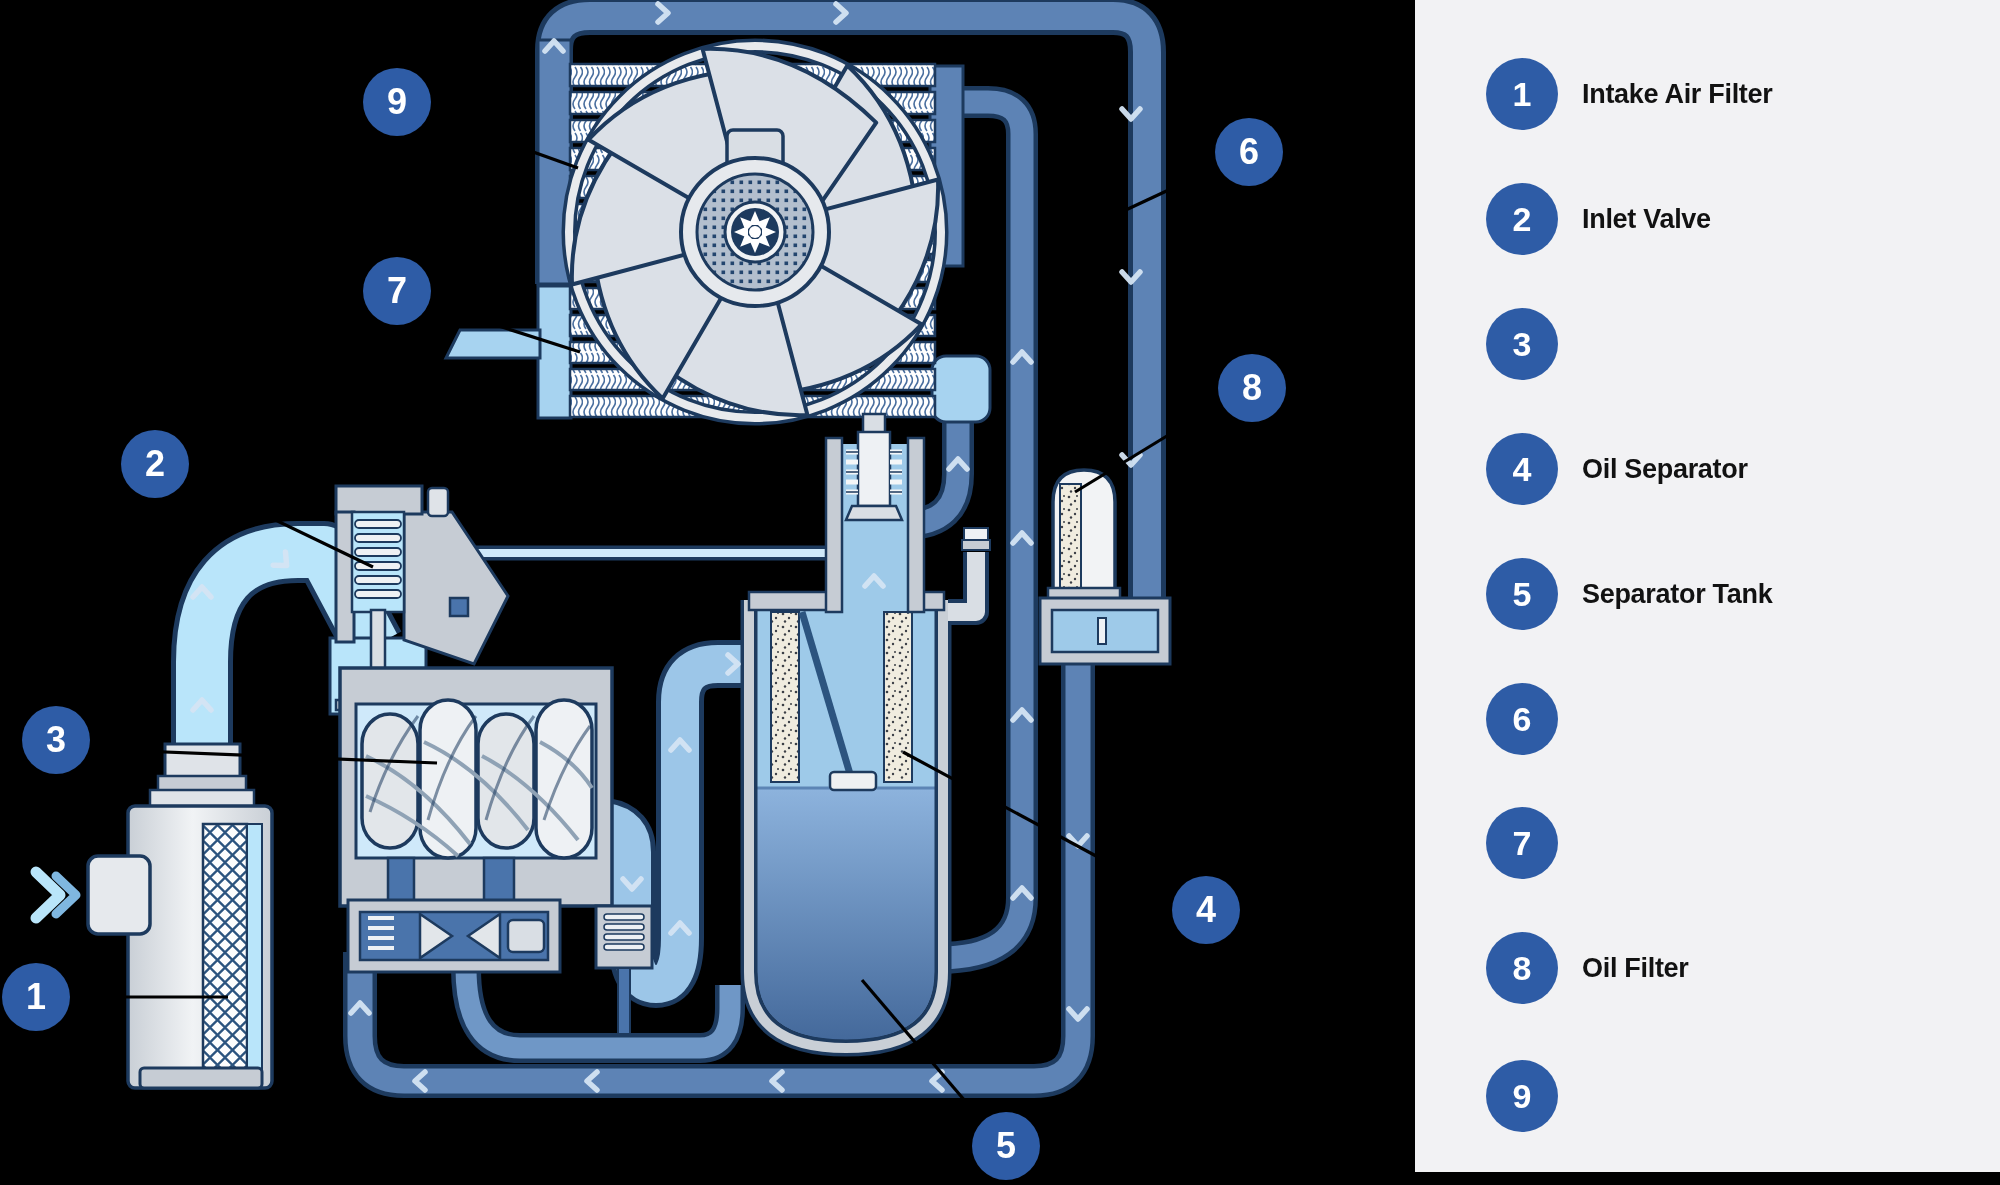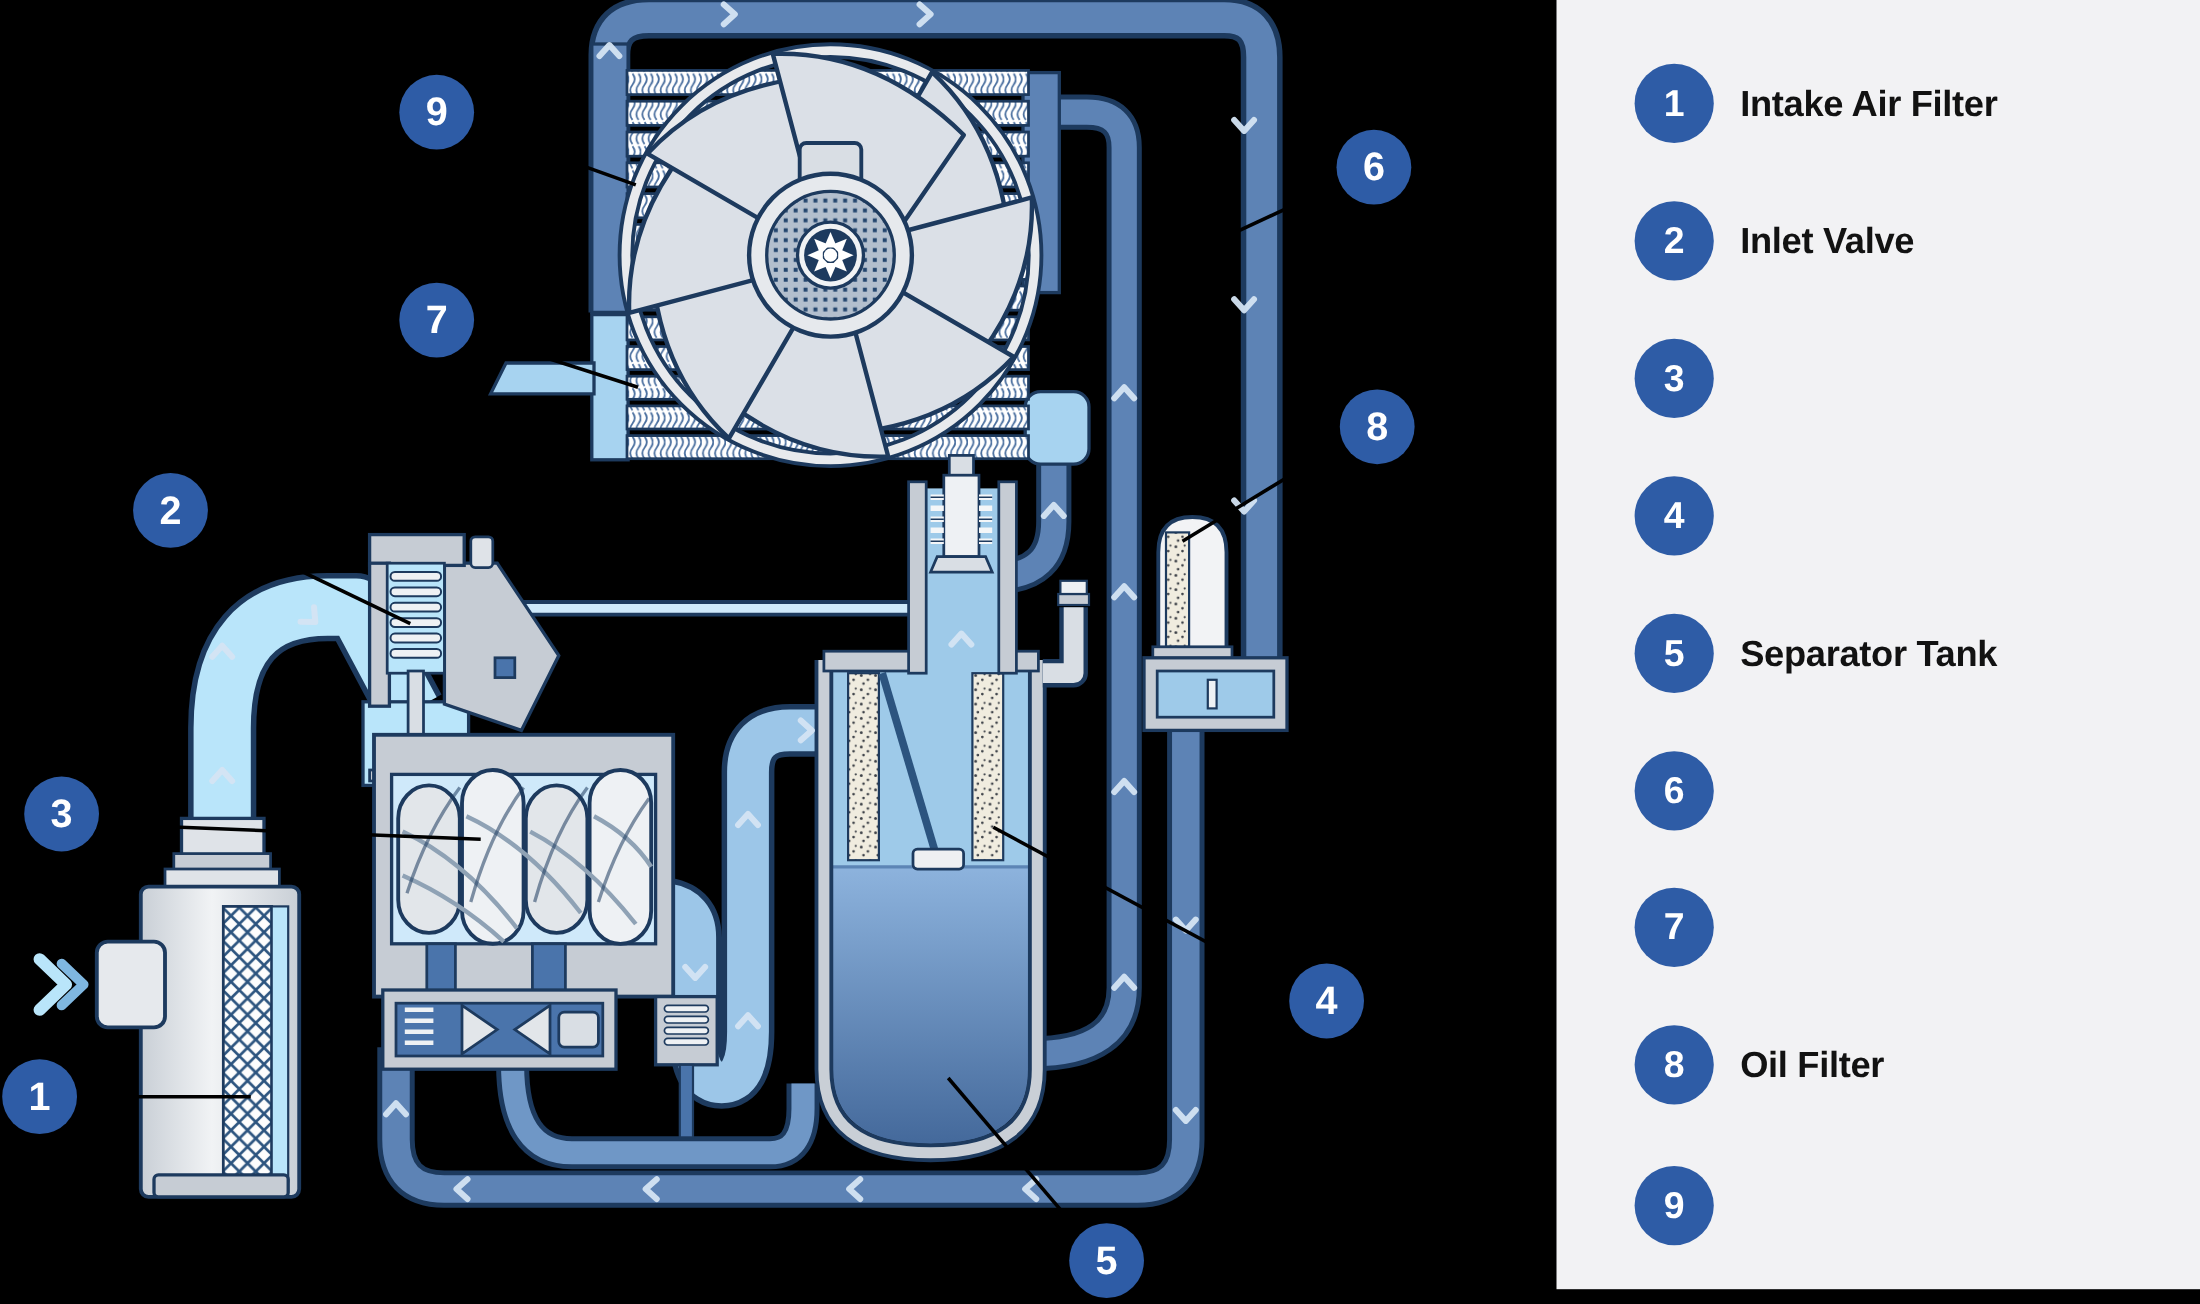--- a/index.html
+++ b/index.html
@@ -5,21 +5,21 @@
   html,body{margin:0;padding:0;background:#000;}
   .stage{position:relative;width:2000px;height:1185px;background:#000;overflow:hidden;
          font-family:"Liberation Sans","DejaVu Sans",sans-serif;}
   .stage svg{position:absolute;left:0;top:0;}
   
   .legend-panel{position:absolute;left:1415px;top:0;width:585px;height:1172px;background:#f2f2f4;}
   .legend-row{position:absolute;left:0;width:585px;height:72px;}
   .legend-badge{position:absolute;left:71px;top:0;width:72px;height:72px;border-radius:50%;
     background:#2e5ca6;color:#fff;font-weight:bold;font-size:34px;line-height:72px;text-align:center;}
   .legend-label{position:absolute;left:167px;top:0;height:72px;line-height:72px;
-    color:#121212;font-weight:bold;font-size:33px;letter-spacing:-.3px;white-space:nowrap;}
+    color:#121212;font-weight:bold;font-size:27px;letter-spacing:-.3px;white-space:nowrap;}
   
   .badge{position:absolute;width:68px;height:68px;border-radius:50%;background:#2e5ca6;
     color:#fff;font-weight:bold;font-size:36px;line-height:68px;text-align:center;}
   .chev{stroke:#d4e4f3;stroke-width:5.5;fill:none;stroke-linecap:round;stroke-linejoin:round;opacity:.95}
   .lead{stroke:#000;stroke-width:3.2;fill:none}
 </style>
 </head>
 <body>
 
 <div class="stage">
@@ -329,20 +329,21 @@
   </div>
   <div class="legend-row" style="top:183px">
     <div class="legend-badge">2</div>
     <div class="legend-label">Inlet Valve</div>
   </div>
   <div class="legend-row" style="top:308px">
     <div class="legend-badge">3</div>
   </div>
   <div class="legend-row" style="top:433px">
     <div class="legend-badge">4</div>
+    <div class="legend-label">Oil Separator</div>
   </div>
   <div class="legend-row" style="top:558px">
     <div class="legend-badge">5</div>
     <div class="legend-label">Separator Tank</div>
   </div>
   <div class="legend-row" style="top:683px">
     <div class="legend-badge">6</div>
   </div>
   <div class="legend-row" style="top:807px">
     <div class="legend-badge">7</div>

